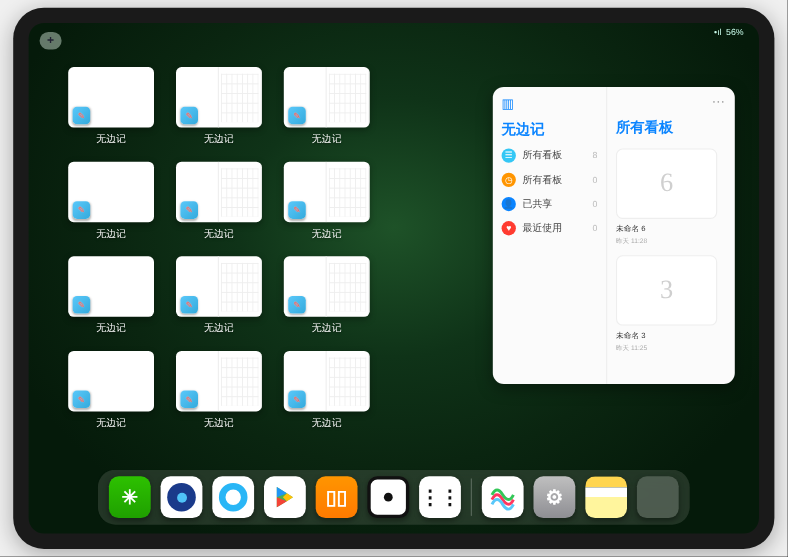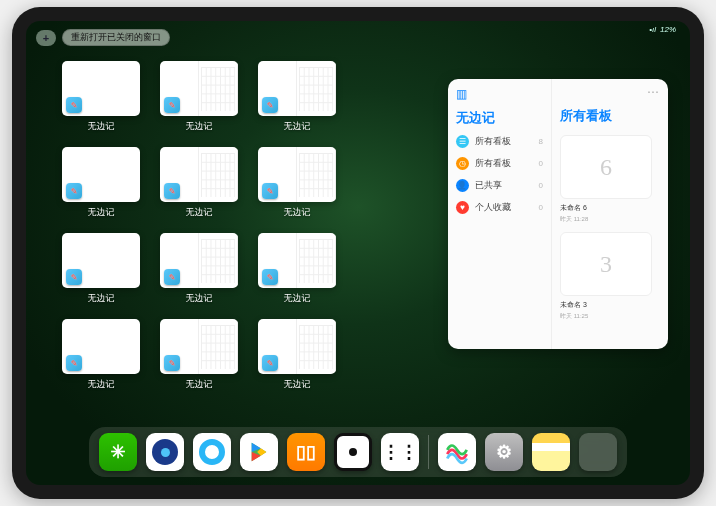--- a/index.html
+++ b/index.html
@@ -31,21 +31,20 @@
   }
   .status-bar {
     position: absolute;
     top: 4px;
     right: 14px;
     font-size: 8px;
     color: #cfe;
     display: flex;
     gap: 4px;
     align-items: center;
-    font-style: italic;
   }
   .top-left {
     position: absolute;
     top: 8px;
     left: 10px;
     display: flex;
     align-items: center;
     gap: 6px;
   }
   .plus-pill {
@@ -288,29 +287,26 @@
   .di-stack .m { border-radius:4px; }
 </style>
 </head>
 <body>
 
 <div class="device">
   <div class="screen">
 
     <div class="status-bar">
       <span>•ıl</span>
-      <span>12%</span>
+      <span>56%</span>
     </div>
 
     <div class="top-left">
       <div class="plus-pill">
         <span>+</span>
-      </div>
-      <div class="reopen-pill">
-        <span>重新打开已关闭的窗口</span>
       </div>
     </div>
 
     <div class="thumbs-area">
 
       <div class="thumb">
         <div class="thumb-card">
             <div class="app-chip"></div>
           </div>
         <div class="thumb-label">无边记</div>
@@ -439,21 +435,21 @@
               <span>所有看板</span>
               <span class="sp-count">0</span>
             </div>
             <div class="sp-item">
               <div class="sp-dot" style="background:#0a84ff">👤</div>
               <span>已共享</span>
               <span class="sp-count">0</span>
             </div>
             <div class="sp-item">
               <div class="sp-dot" style="background:#ff3b30">♥</div>
-              <span>个人收藏</span>
+              <span>最近使用</span>
               <span class="sp-count">0</span>
             </div>
           </div>
       </div>
       <div class="right">
         <div class="dots">⋯</div>
         <div class="sp-right-title">所有看板</div>
         <div id="sp-boards">
             <div>
               <div class="board">6</div>

